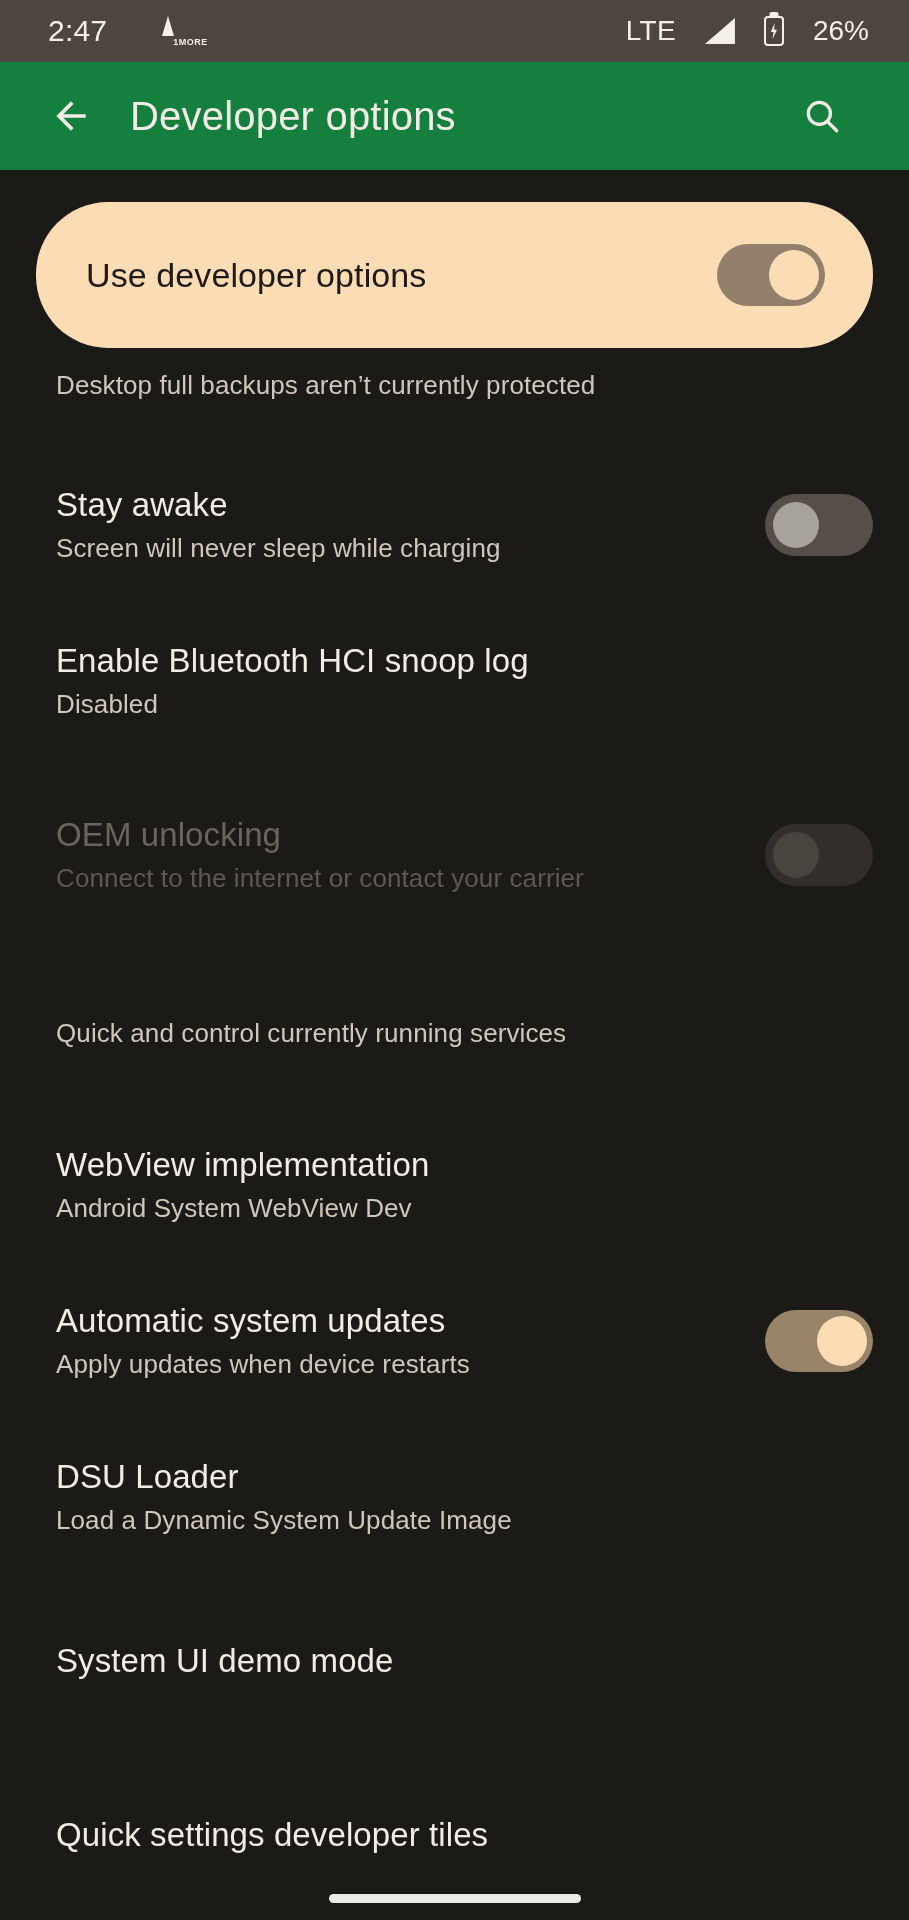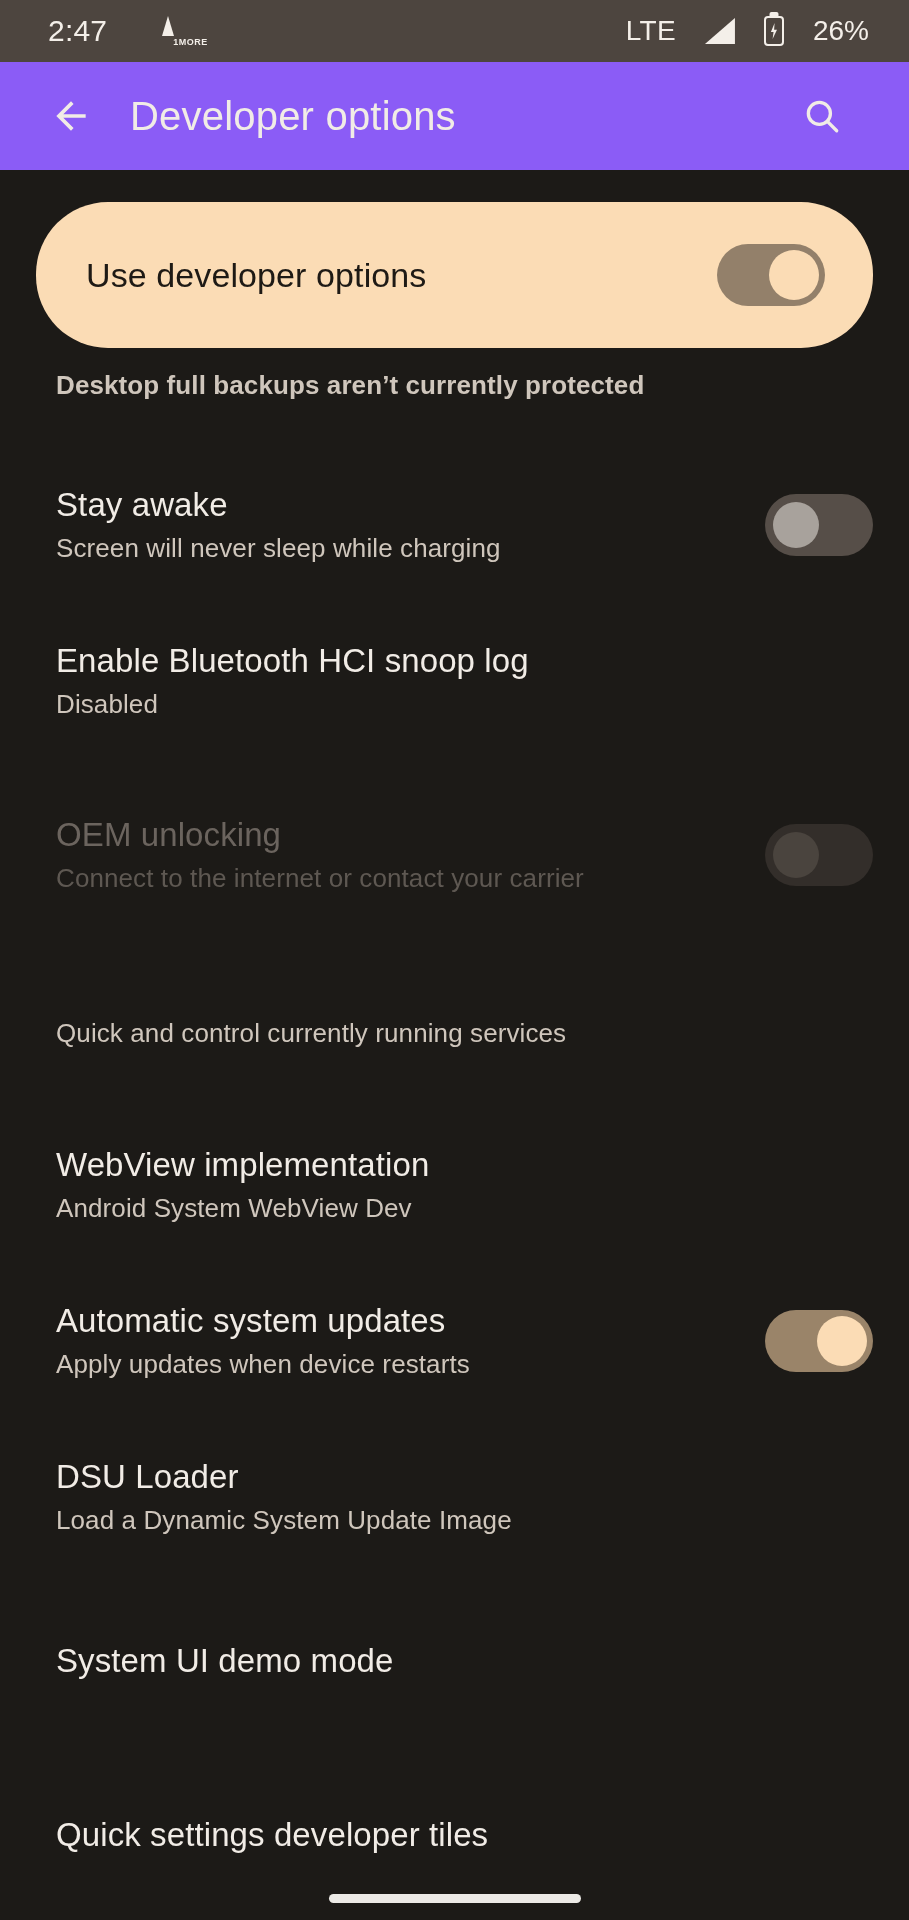--- a/index.html
+++ b/index.html
@@ -45,21 +45,21 @@
              position:relative; display:flex; align-items:center; justify-content:center; }
   .sb-batt:before { content:""; position:absolute; top:-6px; left:50%; transform:translateX(-50%);
                     width:9px; height:4px; background:#f4efe9; border-radius:2px 2px 0 0; }
   .sb-bolt { width:8px; height:16px; background:#f4efe9;
              clip-path:polygon(58% 0, 12% 56%, 45% 56%, 33% 100%, 88% 42%, 52% 42%); }
   .sb-pct { font-size:28px; font-weight:400; }
 
   
   .appbar {
     height:108px;
-    background:#8b5cf6;
+    background:#15803d;
     display:flex; align-items:center;
     padding:0 50px 0 34px;
     flex:0 0 auto;
   }
   .ab-back { width:74px; height:74px; display:flex; align-items:center; justify-content:center;
              cursor:pointer; flex:0 0 auto; }
   .ab-title { font-size:40px; color:#f1ece6; font-weight:400; margin-left:22px;
               white-space:nowrap; letter-spacing:.2px; }
   .ab-spacer { flex:1 1 auto; }
   .ab-search { width:74px; height:74px; display:flex; align-items:center; justify-content:center;
@@ -172,21 +172,21 @@
 
     <div class="master-card">
       <div class="master-label">Use developer options</div>
       <div class="sw on-amber">
         <span class="knob"></span>
       </div>
     </div>
 
     <div class="list">
 
-      <div class="row clipped" style="padding-top:12px;font-weight:bold;">
+      <div class="row clipped" style="padding-top:12px;">
         <div class="txt">
           <div class="sub">Desktop full backups aren’t currently protected</div>
         </div>
       </div>
 
       <div class="row-gap-2"></div>
 
       <div class="row">
         <div class="txt">
           <div class="title">Stay awake</div>

